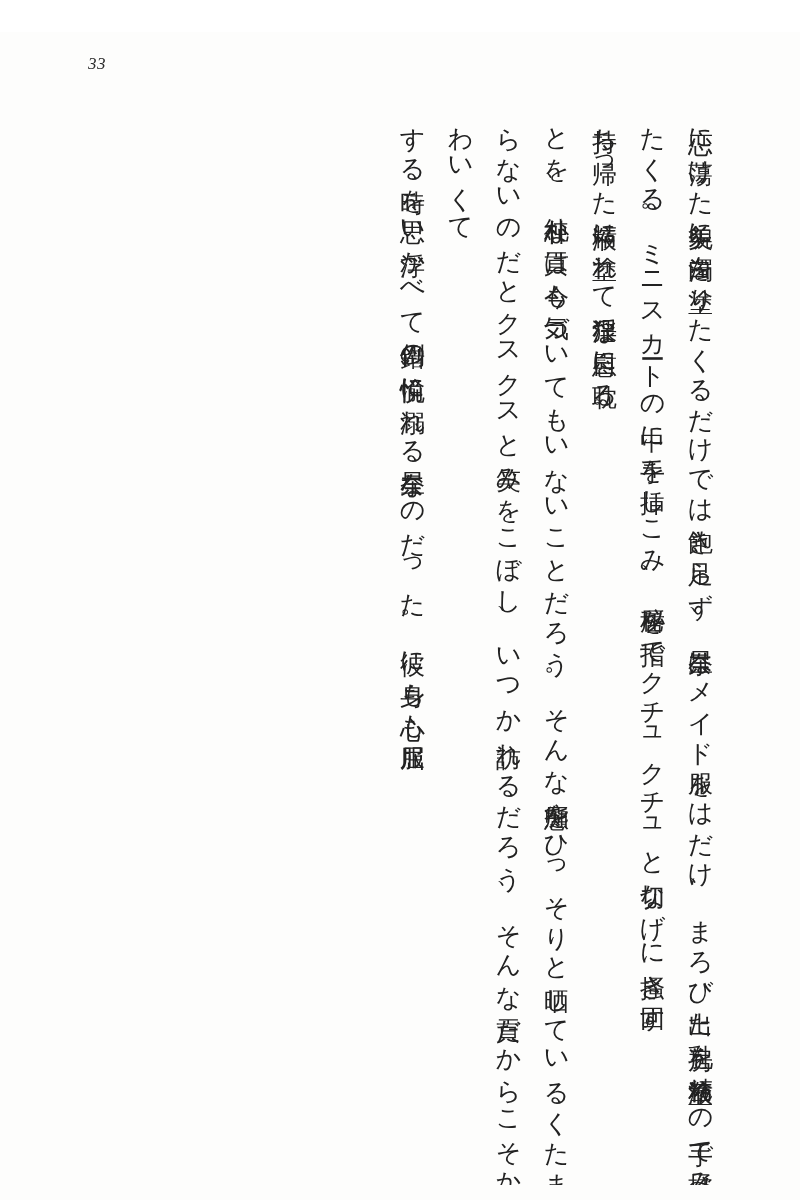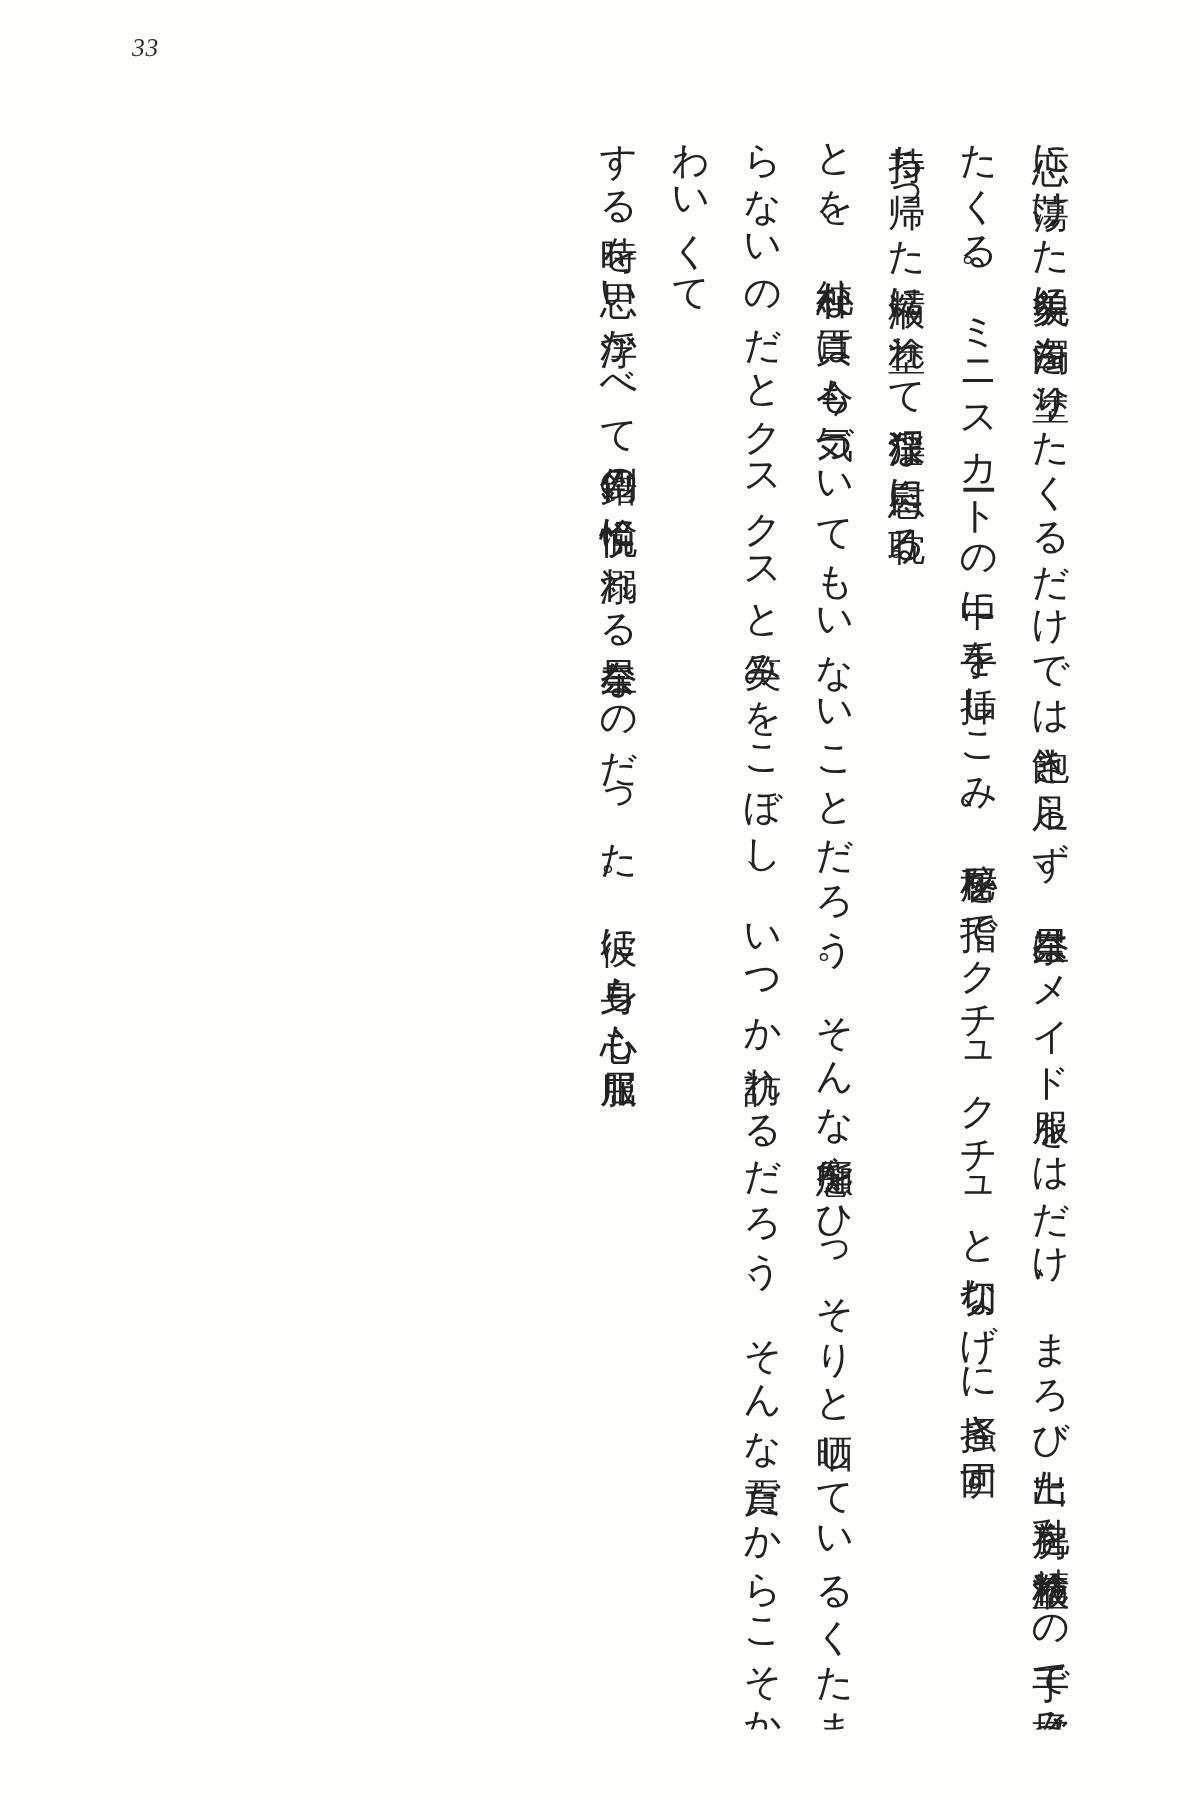--- a/index.html
+++ b/index.html
@@ -12,20 +12,21 @@
     background: #ffffff;
     font-family: "Liberation Serif", "DejaVu Serif", serif;
     color: #1a1a1a;
     position: relative;
     overflow: hidden;
   }
   .page {
     position: absolute;
     inset: 0;
     background: #fdfdfc;
+    margin-top: 32px;
   }
   .page-number {
     position: absolute;
     top: 22px;
     left: 88px;
     font-size: 17px;
     font-style: italic;
     font-family: "Liberation Serif", "DejaVu Serif", serif;
     color: #2b2b2b;
     letter-spacing: 0.5px;

